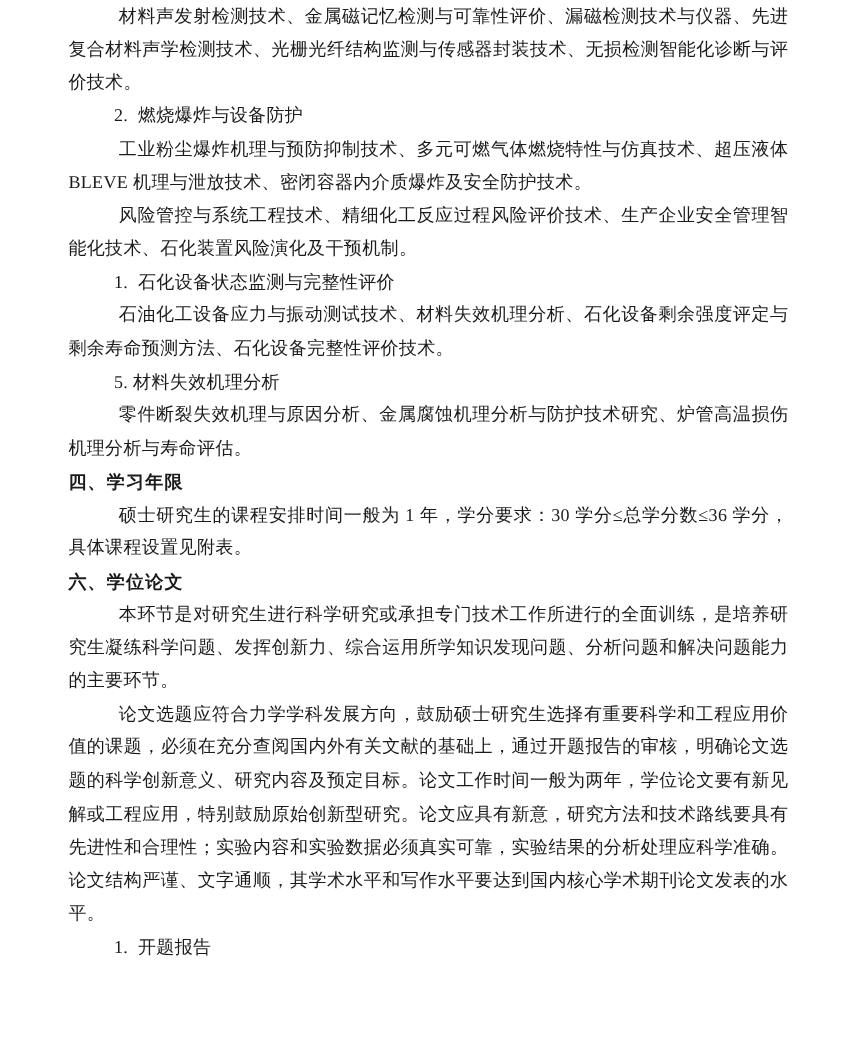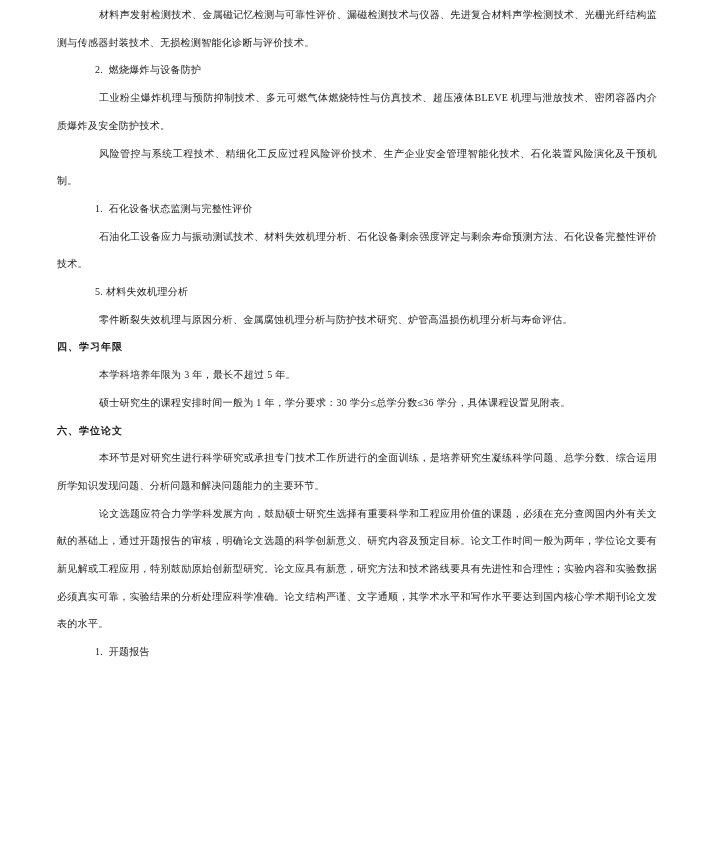--- a/index.html
+++ b/index.html
@@ -9,21 +9,21 @@
   }
   .page {
     position: relative;
     width: 714px;
     height: 864px;
     background: #ffffff;
     overflow: hidden;
     box-sizing: border-box;
     padding: 1px 57px 0 57px;
     font-family: "Liberation Serif", "DejaVu Serif", serif;
-    font-size: 10px;
+    font-size: 15px;
     line-height: 27.7px;
     color: #1b1b1b;
     letter-spacing: 0.3px;
   }
   .paragraph {
     text-align: justify;
     text-indent: 42px;
   }
   .numbered-subheading {
     text-indent: 38px;
@@ -41,19 +41,18 @@
 <div class="page">
   <div class="paragraph">材料声发射检测技术、金属磁记忆检测与可靠性评价、漏磁检测技术与仪器、先进复合材料声学检测技术、光栅光纤结构监测与传感器封装技术、无损检测智能化诊断与评价技术。</div>
   <div class="numbered-subheading">2.  燃烧爆炸与设备防护</div>
   <div class="paragraph">工业粉尘爆炸机理与预防抑制技术、多元可燃气体燃烧特性与仿真技术、超压液体BLEVE 机理与泄放技术、密闭容器内介质爆炸及安全防护技术。</div>
   <div class="paragraph">风险管控与系统工程技术、精细化工反应过程风险评价技术、生产企业安全管理智能化技术、石化装置风险演化及干预机制。</div>
   <div class="numbered-subheading">1.  石化设备状态监测与完整性评价</div>
   <div class="paragraph">石油化工设备应力与振动测试技术、材料失效机理分析、石化设备剩余强度评定与剩余寿命预测方法、石化设备完整性评价技术。</div>
   <div class="numbered-subheading">5. 材料失效机理分析</div>
   <div class="paragraph">零件断裂失效机理与原因分析、金属腐蚀机理分析与防护技术研究、炉管高温损伤机理分析与寿命评估。</div>
   <div class="section-heading">四、学习年限</div>
-  <div class="paragraph">本学科培养年限为 3 年，最长不超过 5 年。</div>
   <div class="paragraph">硕士研究生的课程安排时间一般为 1 年，学分要求：30 学分≤总学分数≤36 学分，具体课程设置见附表。</div>
   <div class="section-heading">六、学位论文</div>
-  <div class="paragraph">本环节是对研究生进行科学研究或承担专门技术工作所进行的全面训练，是培养研究生凝练科学问题、总学分数、综合运用所学知识发现问题、分析问题和解决问题能力的主要环节。</div>
+  <div class="paragraph">本环节是对研究生进行科学研究或承担专门技术工作所进行的全面训练，是培养研究生凝练科学问题、发挥创新力、综合运用所学知识发现问题、分析问题和解决问题能力的主要环节。</div>
   <div class="paragraph">论文选题应符合力学学科发展方向，鼓励硕士研究生选择有重要科学和工程应用价值的课题，必须在充分查阅国内外有关文献的基础上，通过开题报告的审核，明确论文选题的科学创新意义、研究内容及预定目标。论文工作时间一般为两年，学位论文要有新见解或工程应用，特别鼓励原始创新型研究。论文应具有新意，研究方法和技术路线要具有先进性和合理性；实验内容和实验数据必须真实可靠，实验结果的分析处理应科学准确。论文结构严谨、文字通顺，其学术水平和写作水平要达到国内核心学术期刊论文发表的水平。</div>
   <div class="numbered-subheading">1.  开题报告</div>
 </div>
 
 </body></html>

